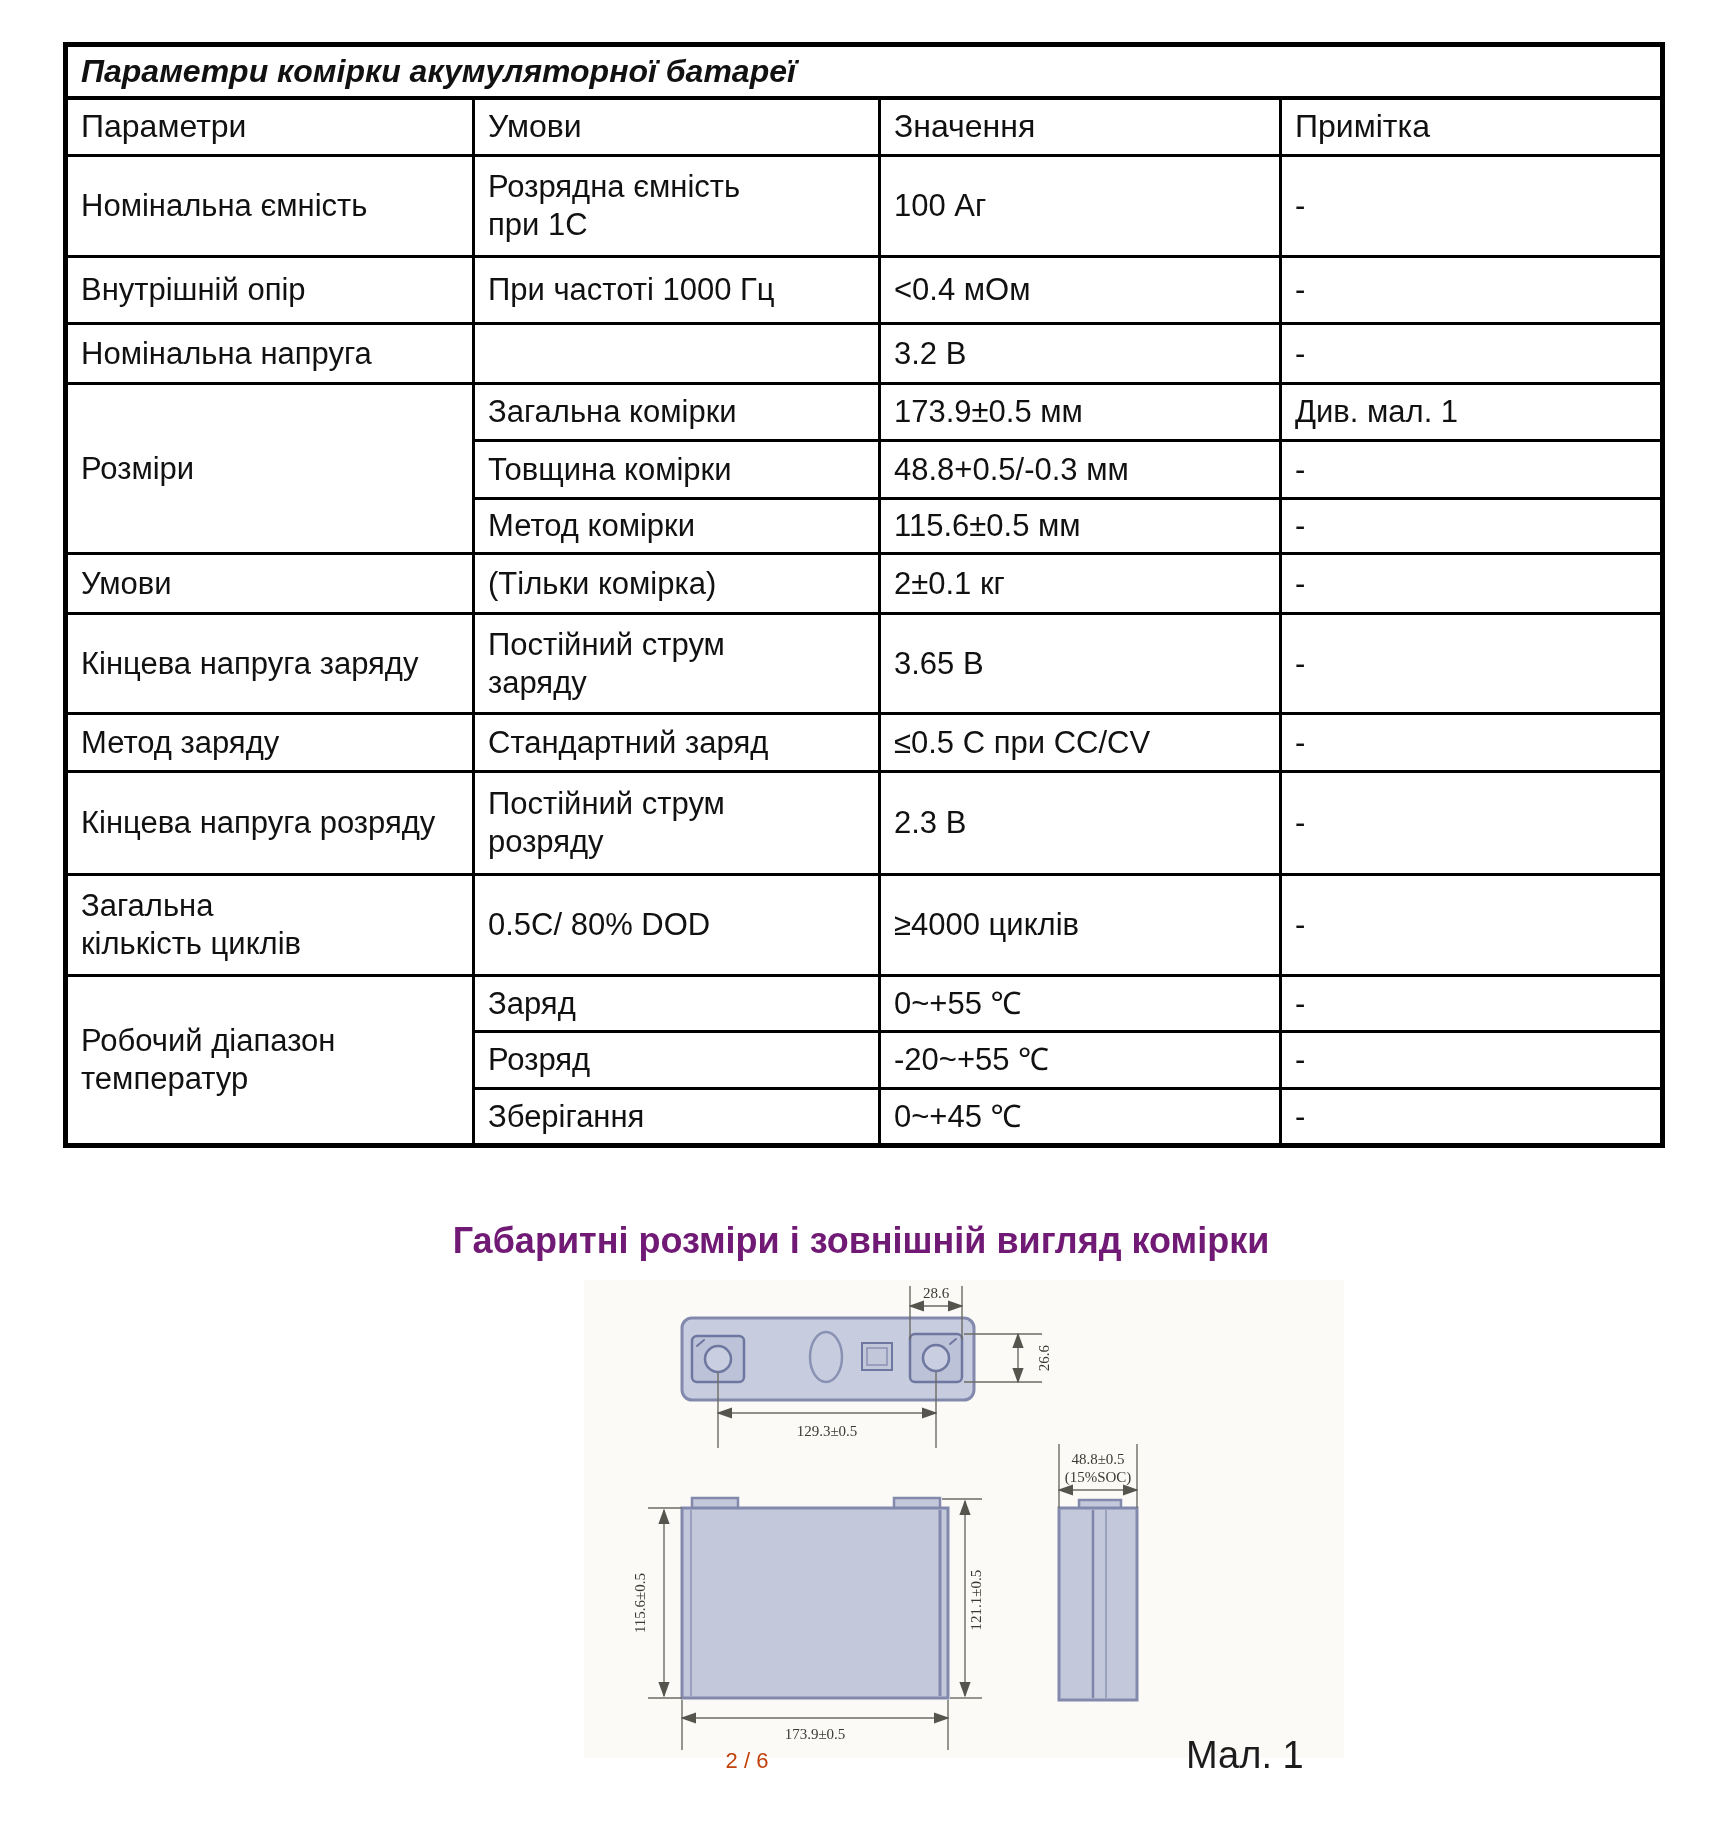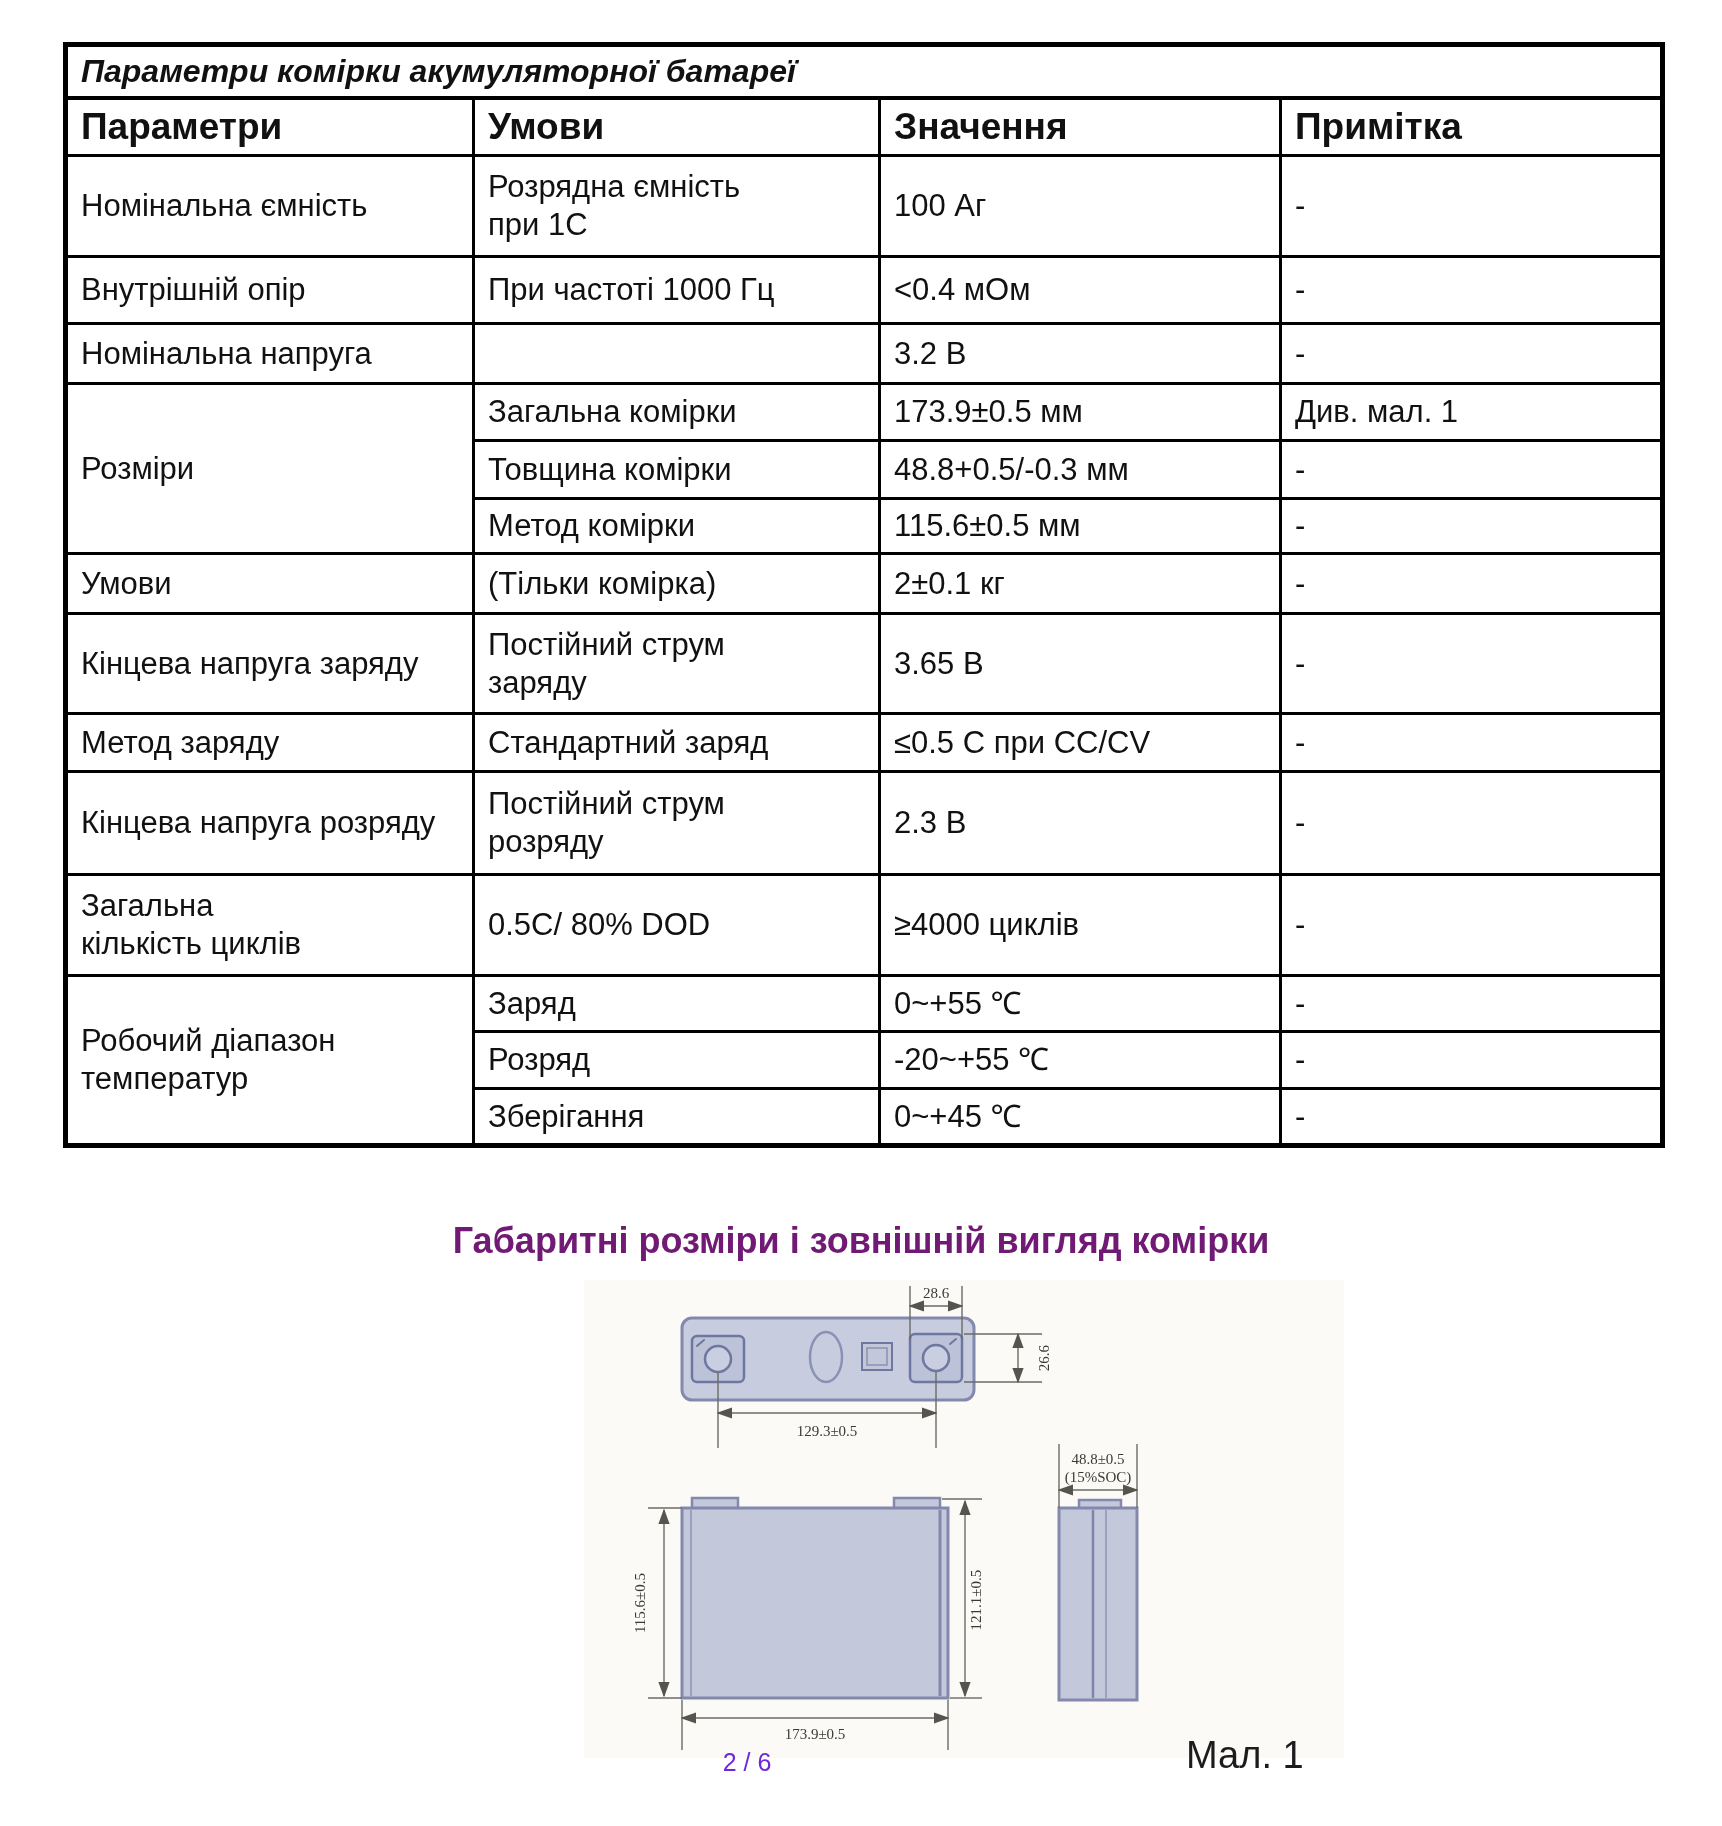--- a/index.html
+++ b/index.html
@@ -17,30 +17,30 @@
     padding:2px 8px 2px 13px;
     font-size:31px;line-height:1.22;
     vertical-align:middle;text-align:left;
     white-space:pre-line;overflow:hidden;
     font-weight:normal;color:#111;
   }
   table.params tr.caption-row th{
     font-weight:bold;font-size:32px;border-bottom-width:4px;font-style:italic;
   }
   table.params tr.header-row th{
-    font-weight:bold;font-size:37px;
+    font-weight:normal;font-size:32px;
   }
   .section-title{
     position:absolute;left:0;top:1220px;width:100%;
     text-align:center;font-weight:bold;font-size:36px;color:#701a75;
   }
   .figure-wrap{position:absolute;left:544px;top:1280px;width:900px;height:540px;}
   .page-number{
     position:absolute;left:0;top:1748px;width:1494px;
-    text-align:center;font-size:25px;color:#6d28d9;
+    text-align:center;font-size:22px;color:#c2410c;
   }
   svg text.dim{
     font-family:"Liberation Serif",serif;font-size:15px;fill:#3a3a34;
   }
   svg text.figlabel{
     font-family:"Liberation Sans",sans-serif;font-size:38px;fill:#1c1c1c;
   }
 </style>
 </head>
 <body>

